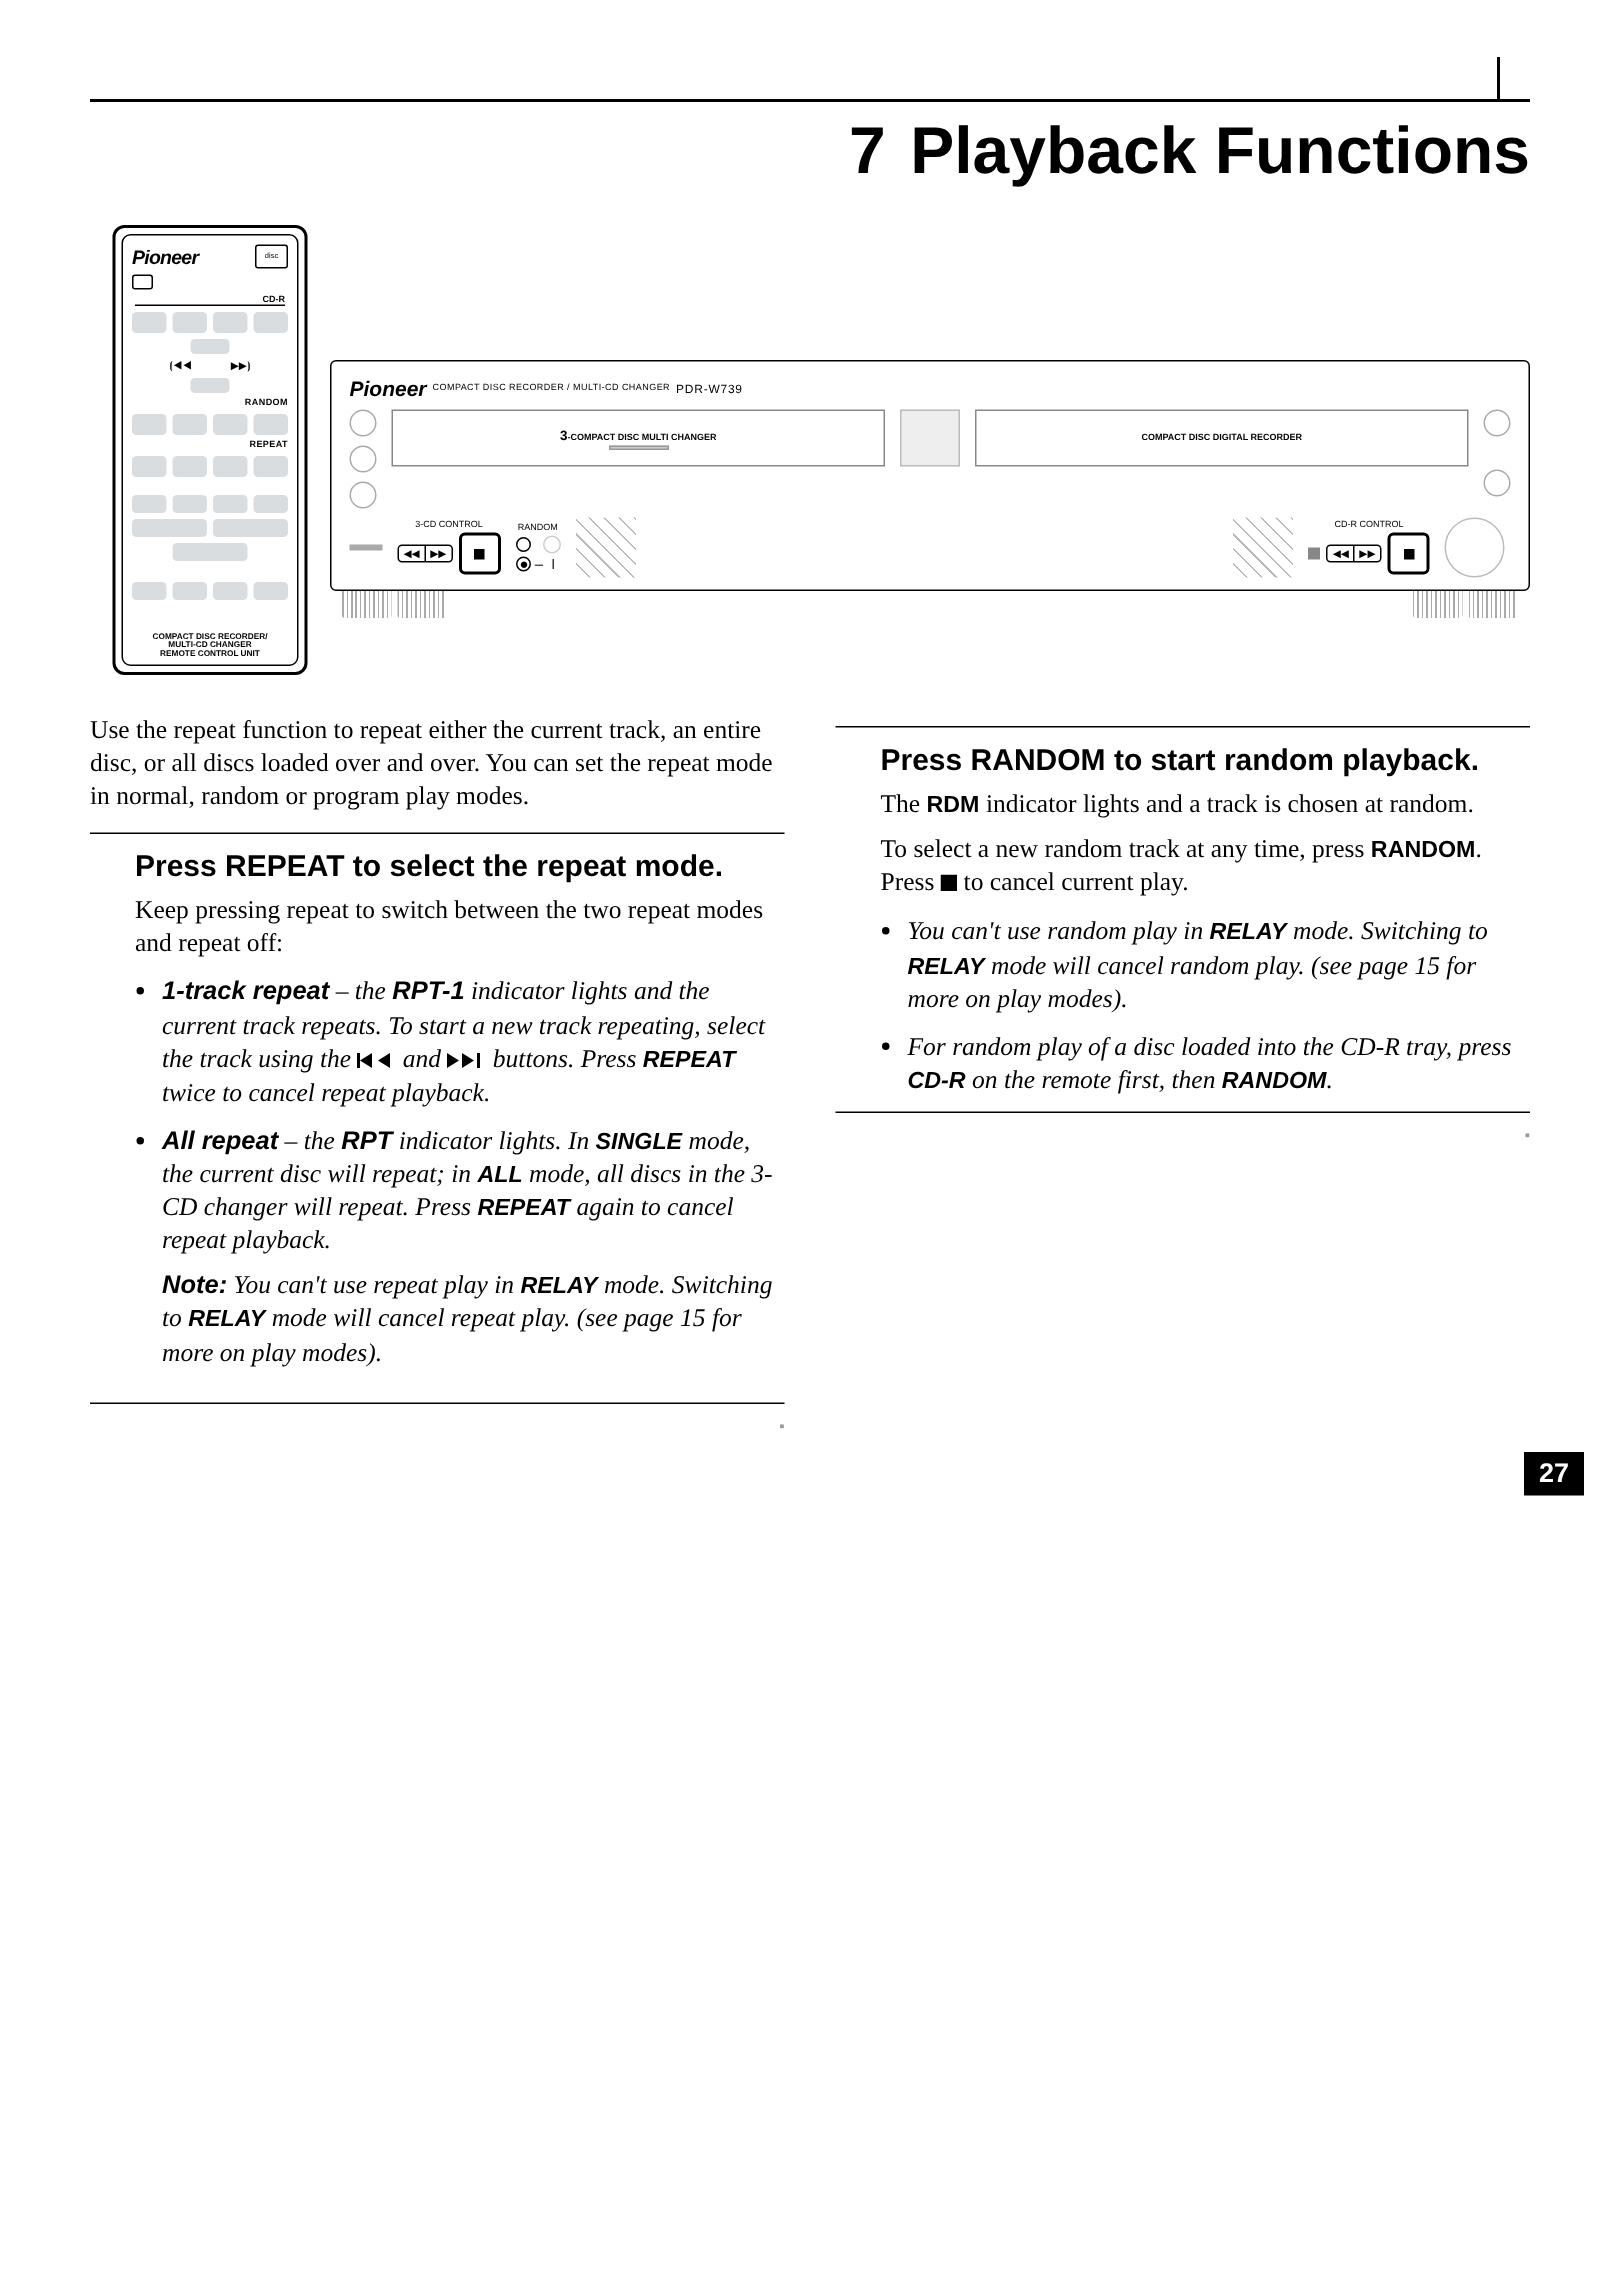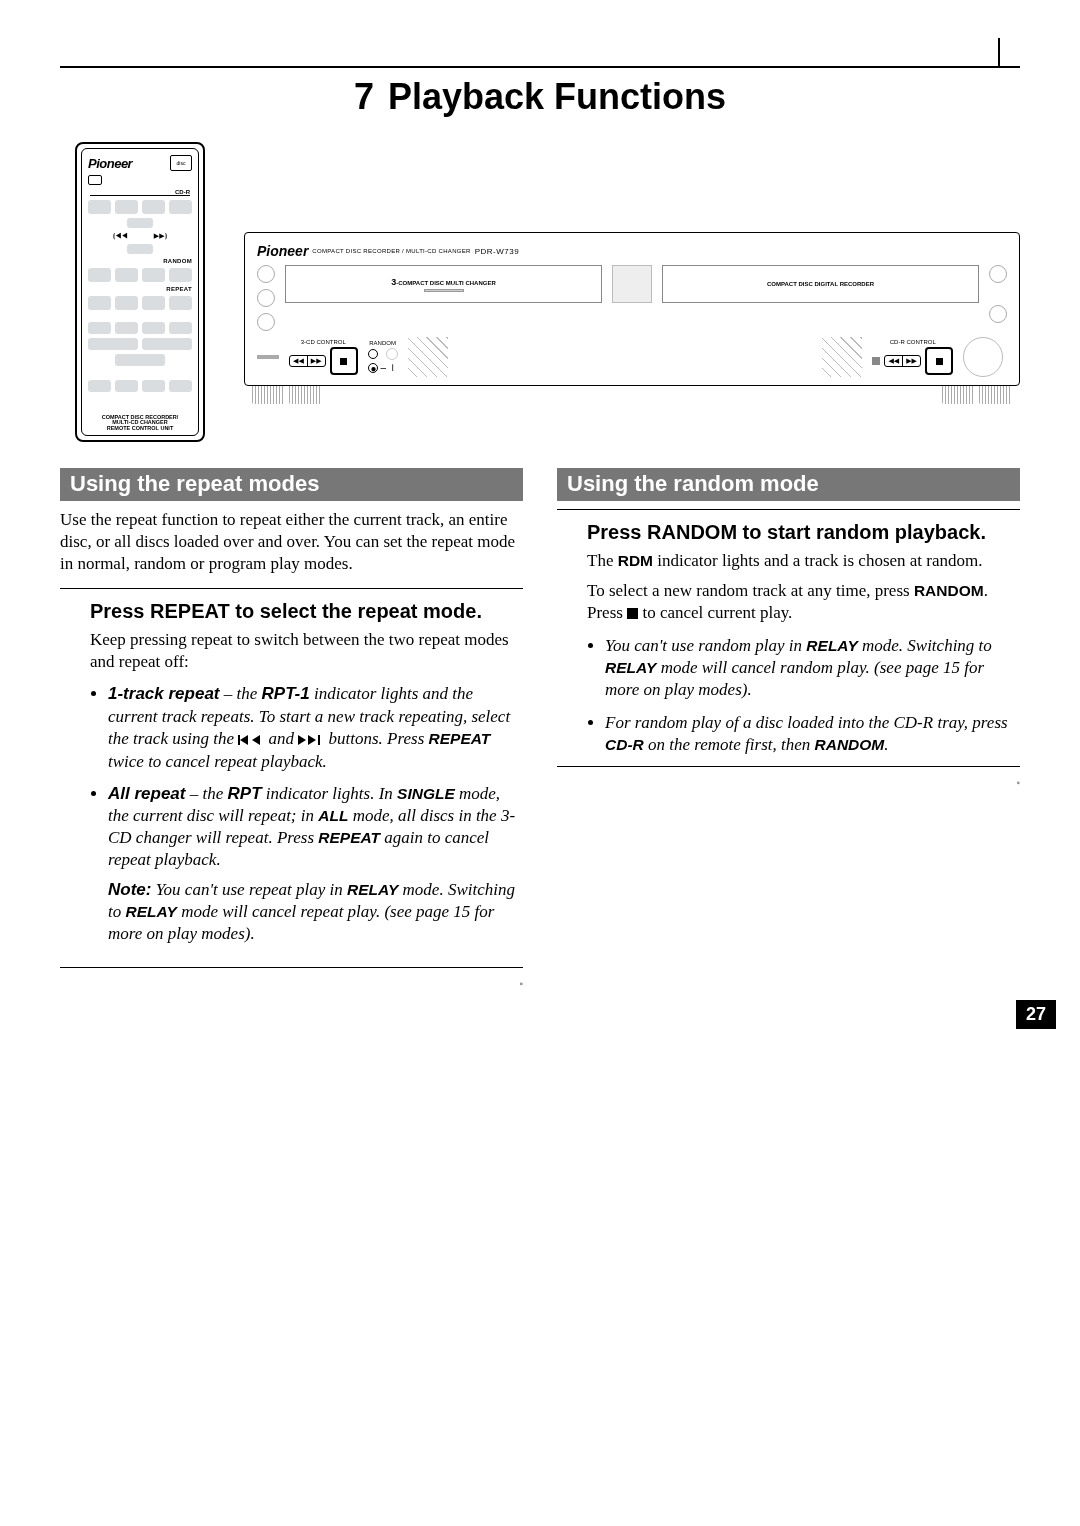--- a/index.html
+++ b/index.html
@@ -22,28 +22,28 @@
   .header-rule .spacer { flex: 1; }
   .header-rule .vbar {
     width: 2px;
     height: 28px;
     background: #000;
     margin-right: 20px;
   }
   .page-title {
     font-family: Helvetica, Arial, sans-serif;
     font-weight: bold;
-    font-size: 36px;
+    font-size: 44px;
     margin: 8px 0 24px 0;
-    text-align: center;
+    text-align: right;
   }
   .page-title .num { margin-right: 4px; }
 
   
-  .diagrams { display: flex; gap: 24px; align-items: flex-start; margin-bottom: 26px; }
+  .diagrams { display: flex; align-items: flex-start; margin-bottom: 26px; }
   .remote-wrap { width: 160px; display:flex; justify-content:center;}
   .remote {
     width: 130px;
     height: 300px;
     position: relative;
   }
   .remote .outer {
     position:absolute; inset:0;
     border: 2px solid #000;
     border-radius: 8px;
@@ -368,21 +368,20 @@
           <span></span>
         </div>
     </div>
   </div>
 
 </div>
 
 <div class="cols">
 
   <div class="col">
-    <div class="section-bar">Using the repeat modes</div>
     <p class="body-text">Use the repeat function to repeat either the current track, an entire disc, or all discs loaded over and over. You can set the repeat mode in normal, random or program play modes.</p>
     <hr class="thin">
     <div class="step-head">Press REPEAT to select the repeat mode.</div>
     <p class="step-body">Keep pressing repeat to switch between the two repeat modes and repeat off:</p>
 
     <ul class="bullets">
       <li>
         <span class="b">1-track repeat</span><span> – the </span><span class="b">RPT-1</span><span> indicator lights and the current track repeats. To start a new track repeating, select the track using the </span><span class="icon-svg"><svg width="26" height="10" viewBox="0 0 26 10">
               <rect x="0" y="0" width="2" height="10" fill="#000"></rect>
               <polygon points="12,5 4,0 4,10" fill="#000" transform="scale(-1,1) translate(-14,0)"></polygon>
@@ -398,21 +397,20 @@
         <div style="height:8px;"></div>
         <span class="b">Note:</span><span> You can't use repeat play in </span><span class="sc">RELAY</span><span> mode. Switching to </span><span class="sc">RELAY</span><span> mode will cancel repeat play. (see page 15 for more on play modes).</span>
       </li>
     </ul>
     <div style="clear:both; height:4px;"></div>
     <hr class="thin">
     <span class="end-tick">▪</span>
   </div>
 
   <div class="col">
-    <div class="section-bar">Using the random mode</div>
     <hr class="thin">
     <div class="step-head">Press RANDOM to start random playback.</div>
     <p class="step-body">
       <span>The </span><span class="sc">RDM</span><span> indicator lights and a track is chosen at random.</span>
     </p>
     <p class="step-body" style="margin-top:8px;">
       <span>To select a new random track at any time, press </span><span class="sc">RANDOM</span><span>. Press </span><span class="icon-svg"><svg width="11" height="11">
             <rect width="11" height="11" fill="#000"></rect>
           </svg></span><span> to cancel current play.</span>
     </p>

